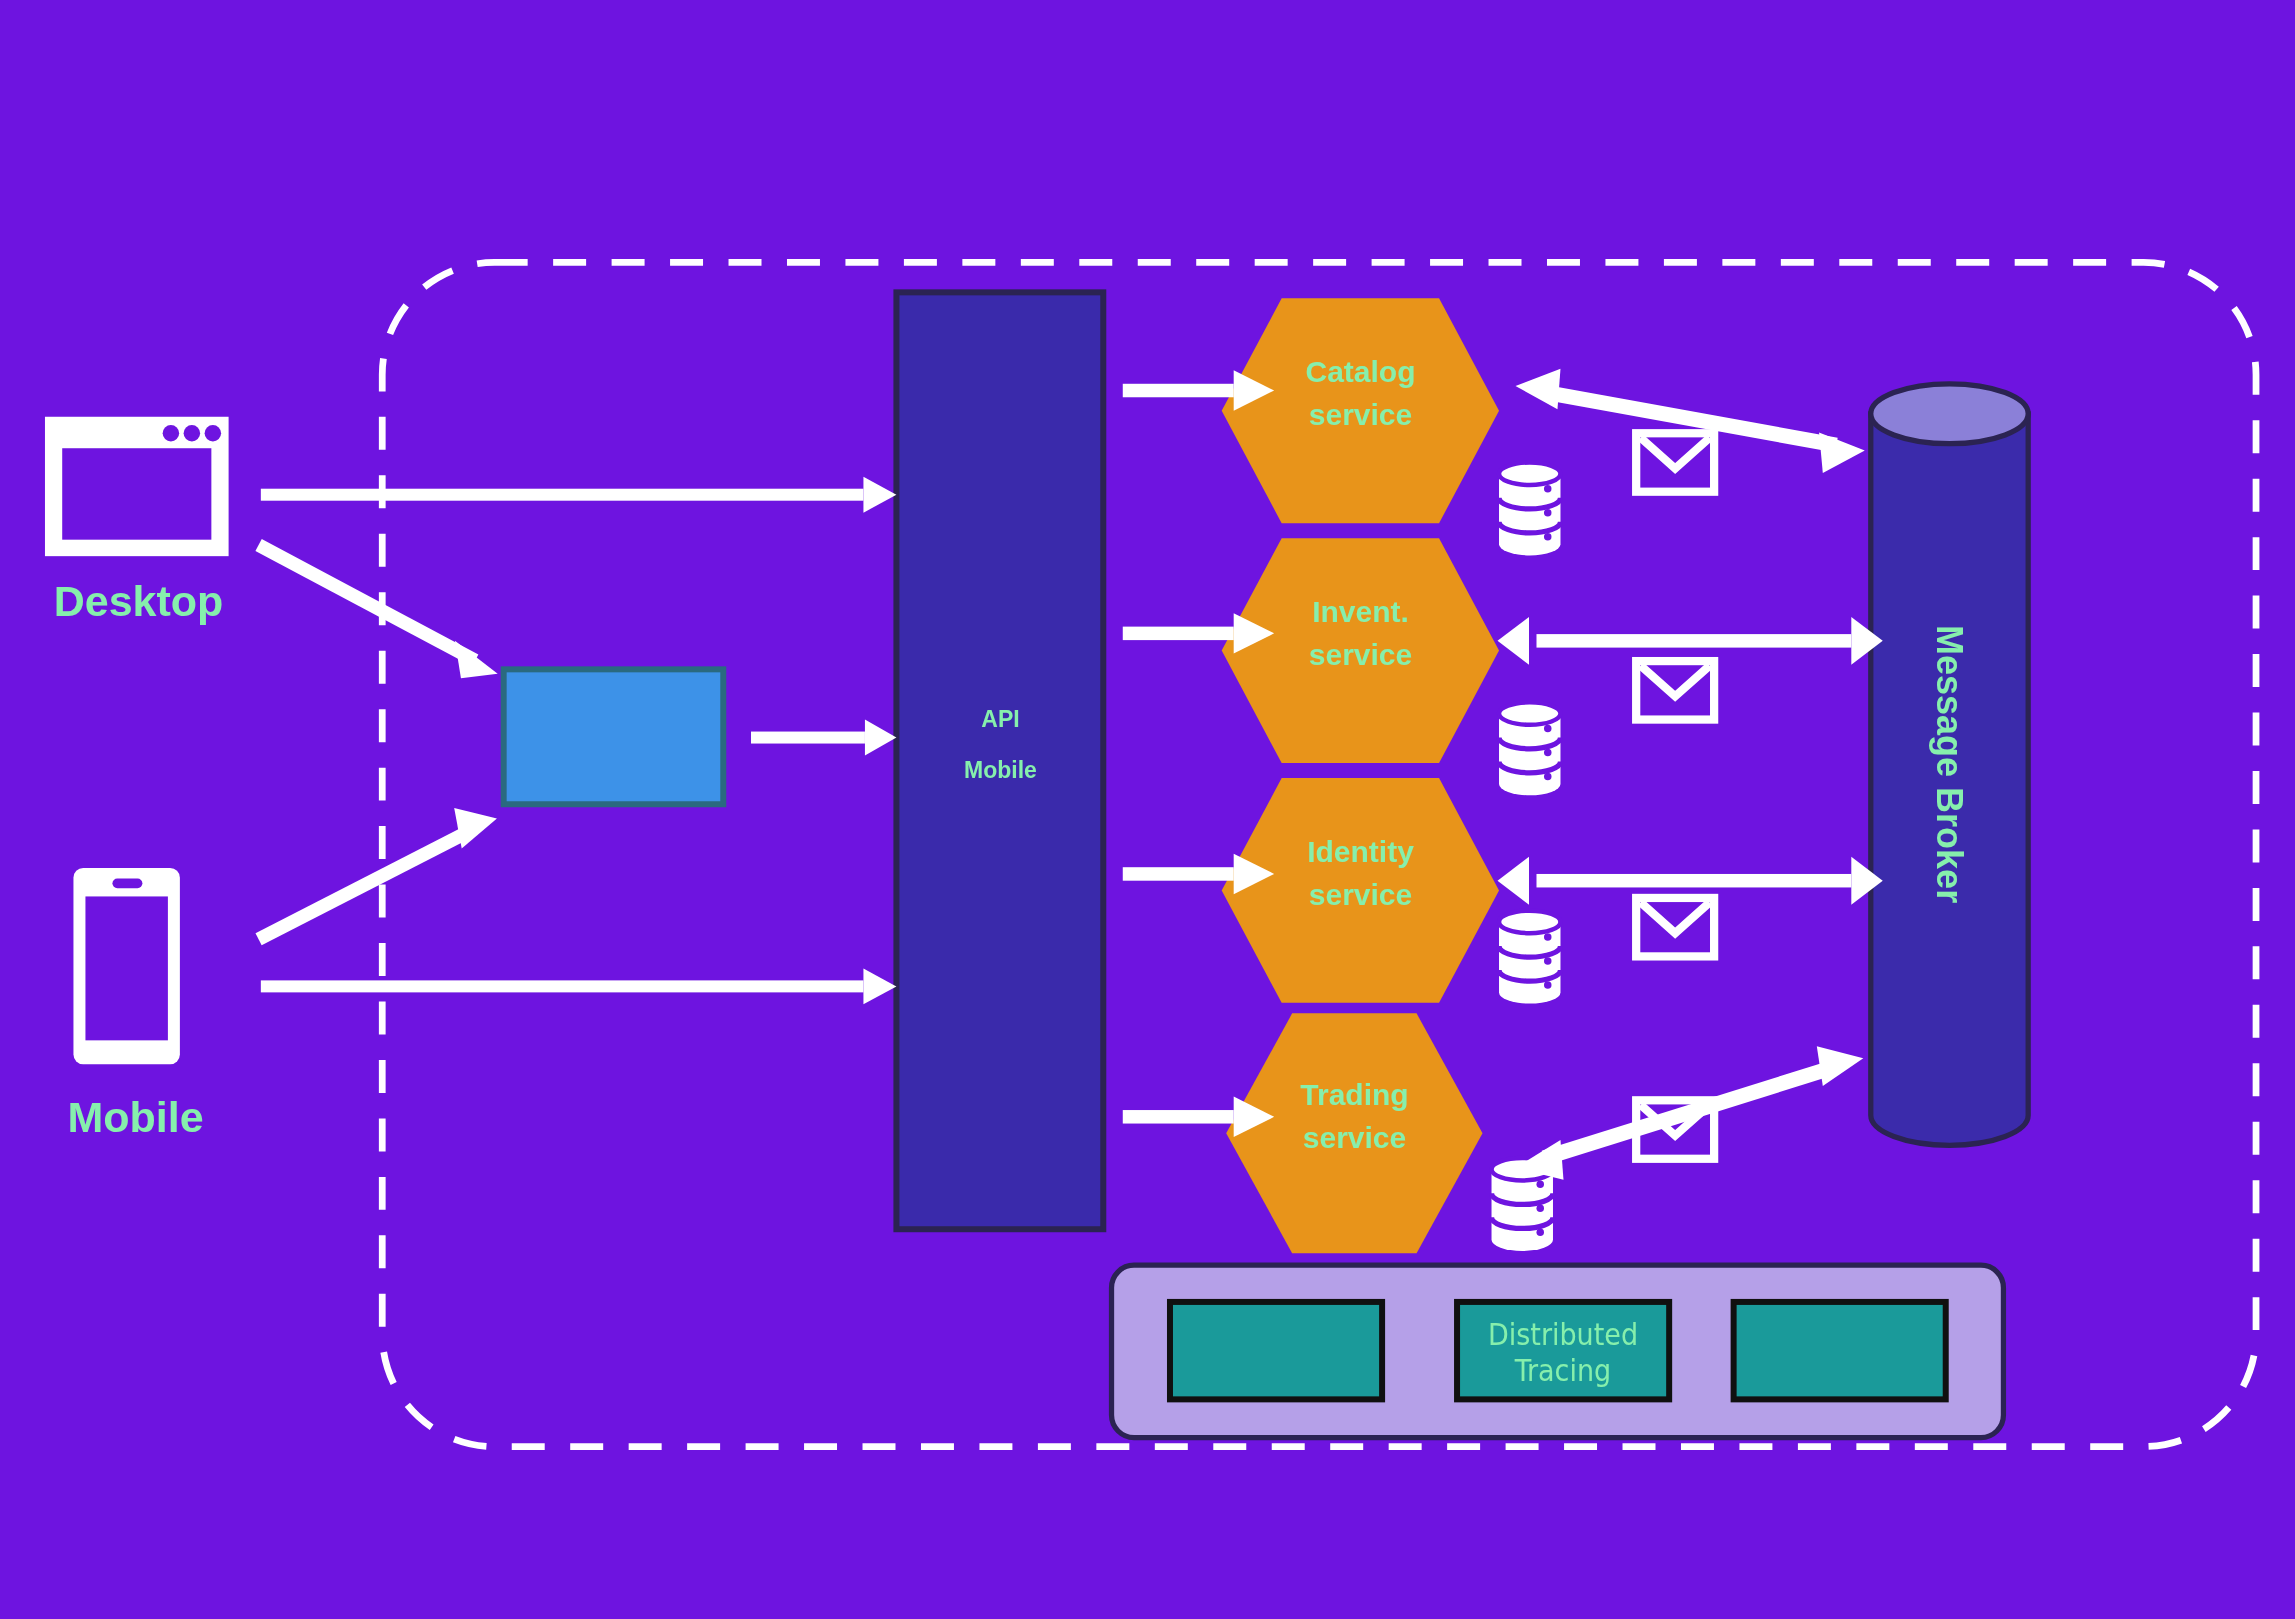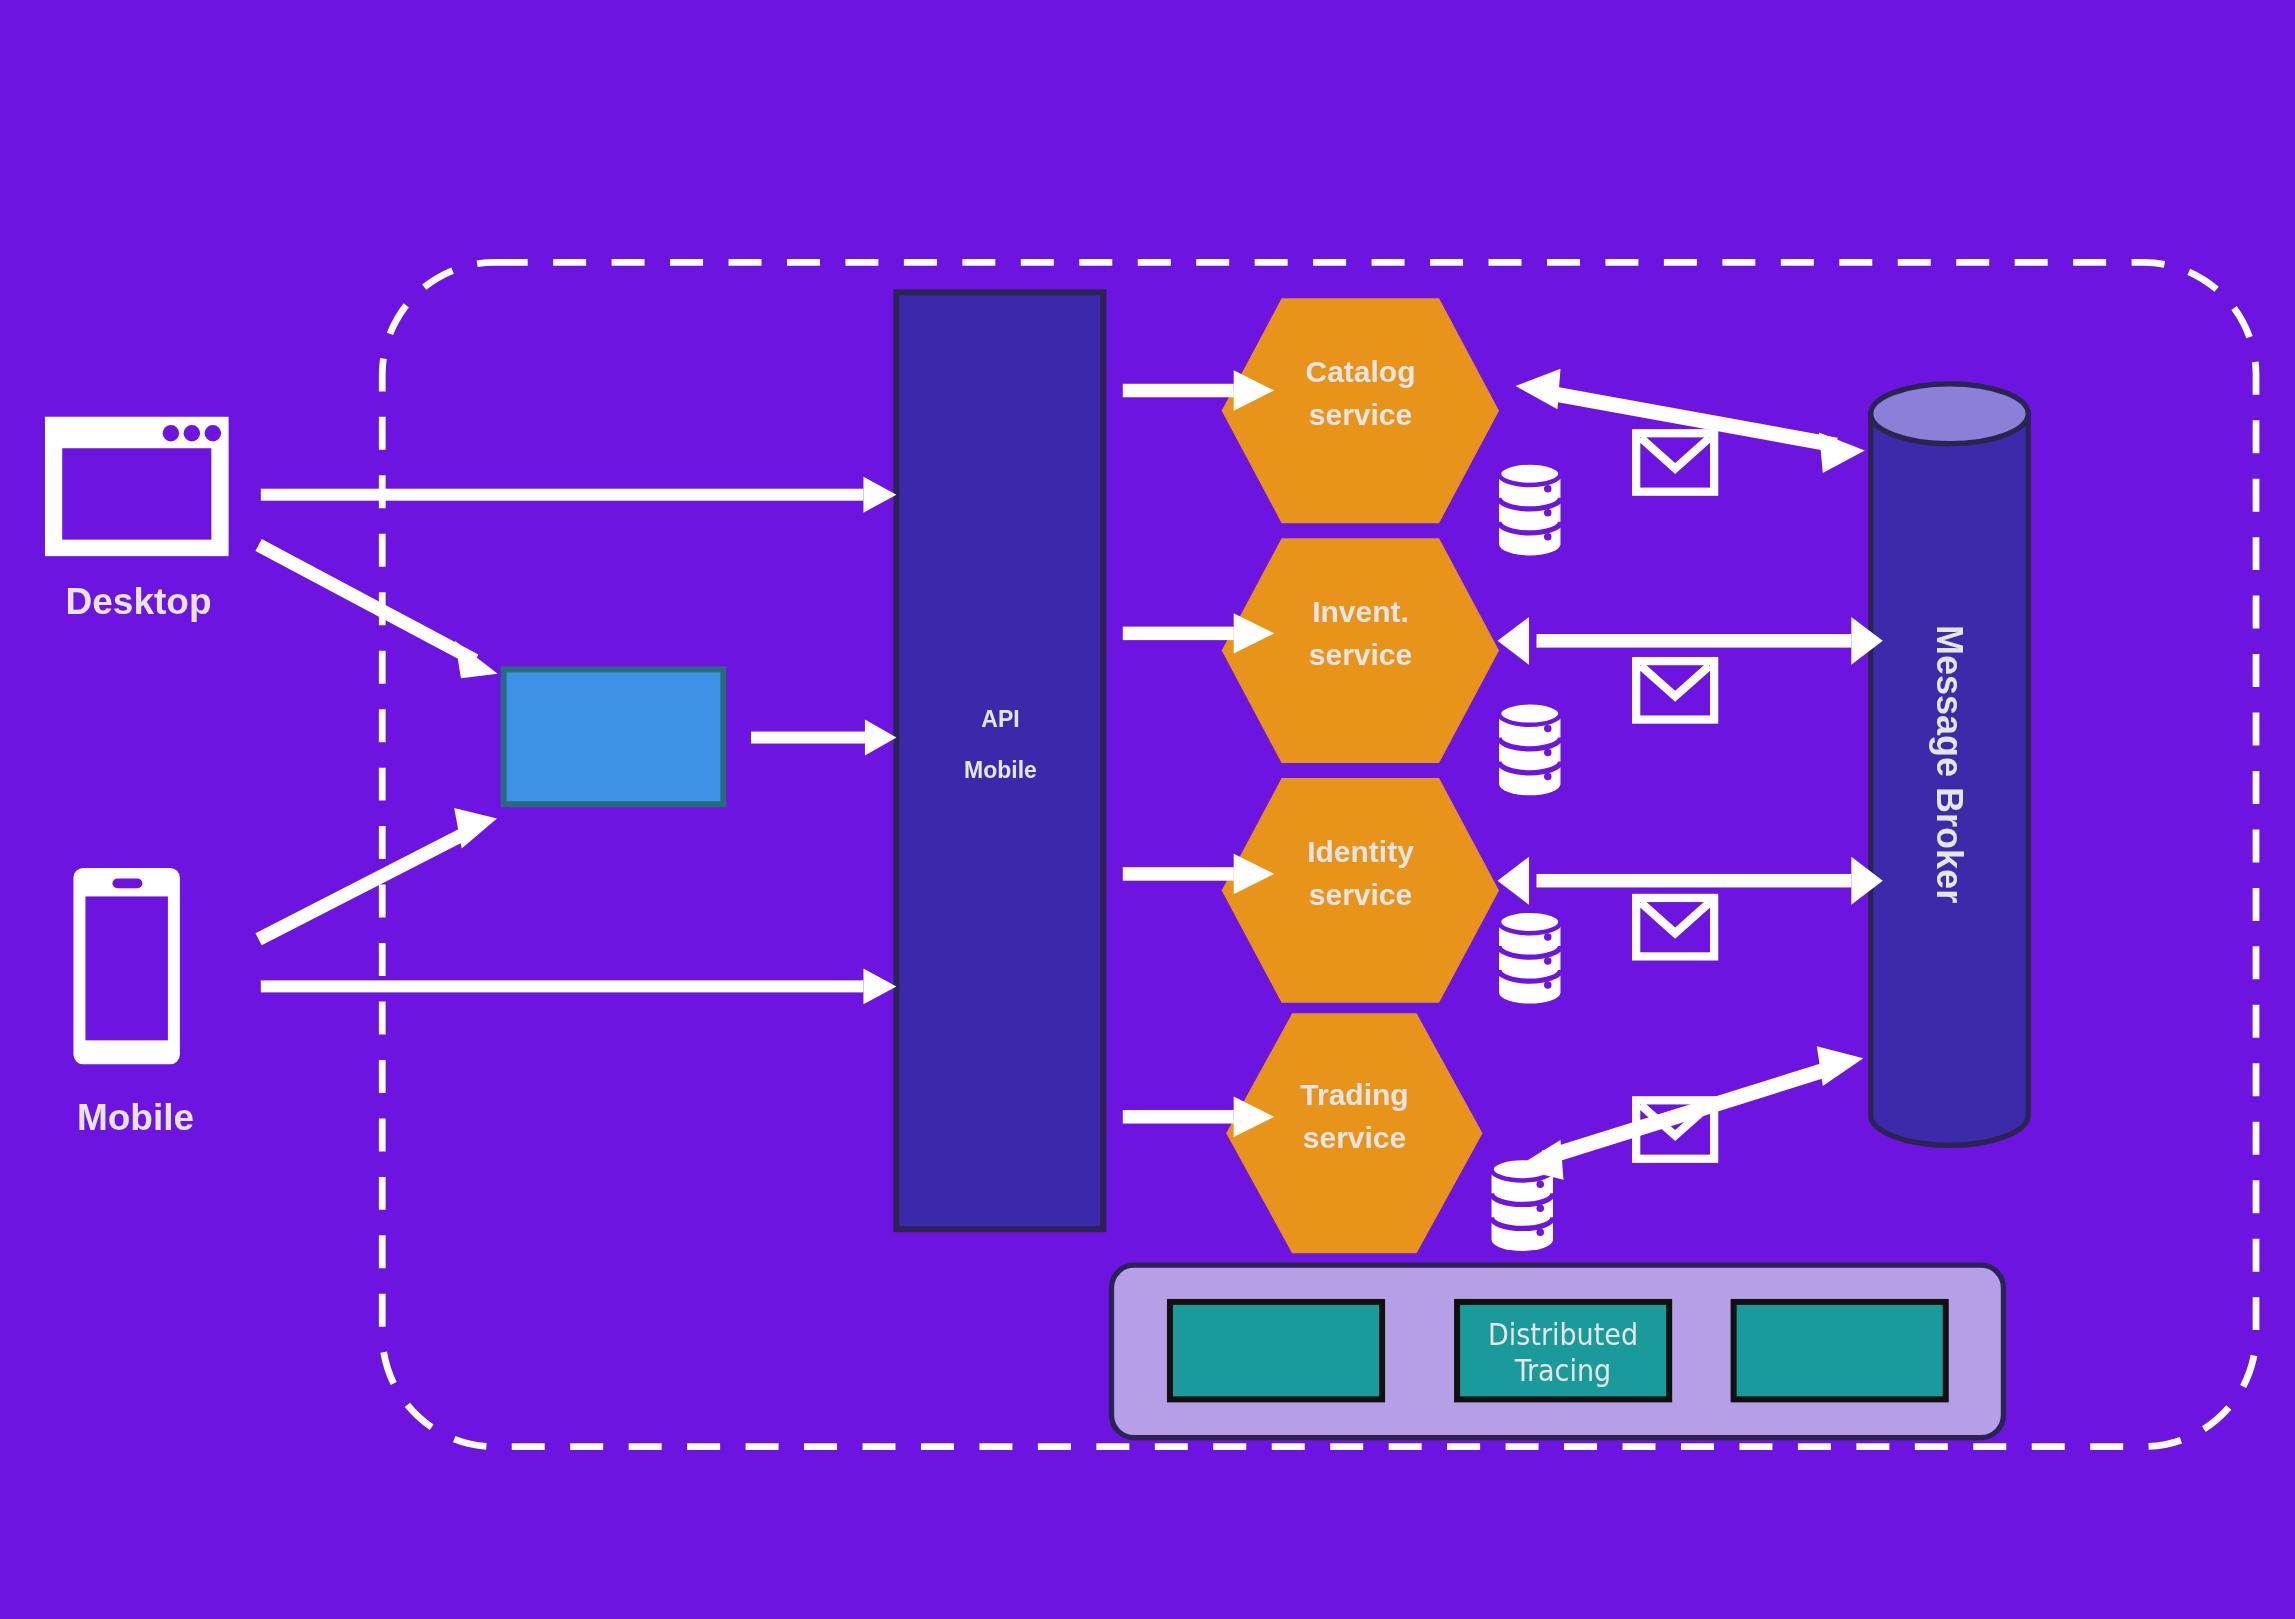--- a/index.html
+++ b/index.html
@@ -11,25 +11,25 @@
     overflow: hidden;
     font-family: "Liberation Sans", sans-serif;
   }
   #svgroot { position:absolute; left:0; top:0; width:2295px; height:1619px; }
 
   .node-label {
     position: absolute;
     display: flex;
     align-items: center;
     justify-content: center;
-    color: #e5e5e5;
+    color: #86efac;
     pointer-events: none;
     line-height: 1.22;
   }
-  .lbl-client { font-size: 37px; font-weight: bold; }
+  .lbl-client { font-size: 43px; font-weight: bold; }
   .lbl-frontend { font-size: 34px; font-weight: bold; }
   .lbl-gateway { font-size: 23px; font-weight: bold; }
   .lbl-service { font-size: 30px; font-weight: bold; }
   .lbl-broker {
     font-size: 36px; font-weight: bold;
     writing-mode: vertical-rl;
     text-orientation: mixed;
     white-space: nowrap;
   }
   .lbl-obs {

